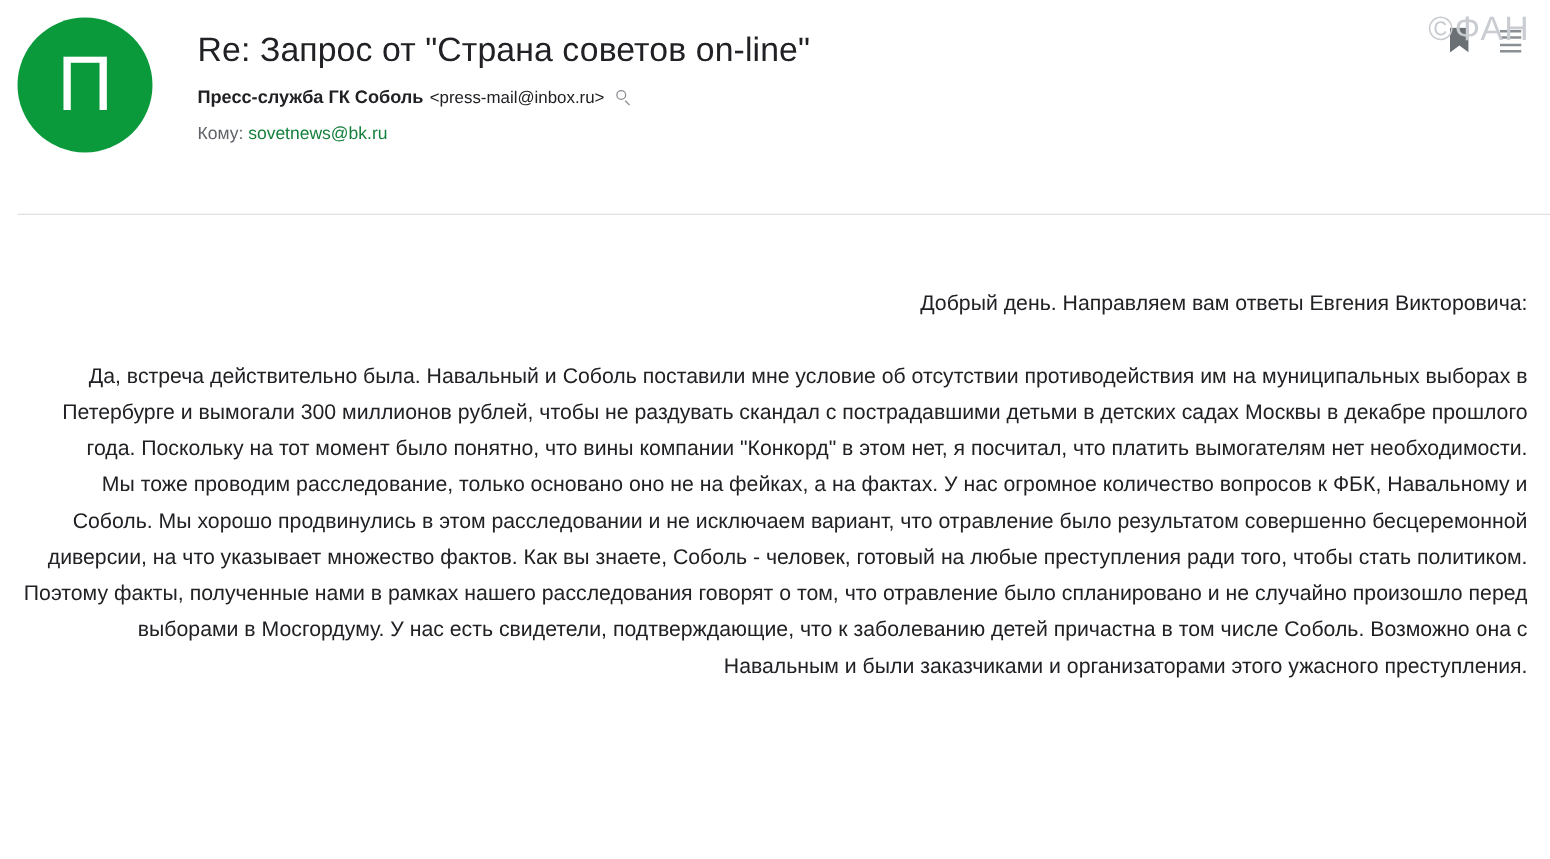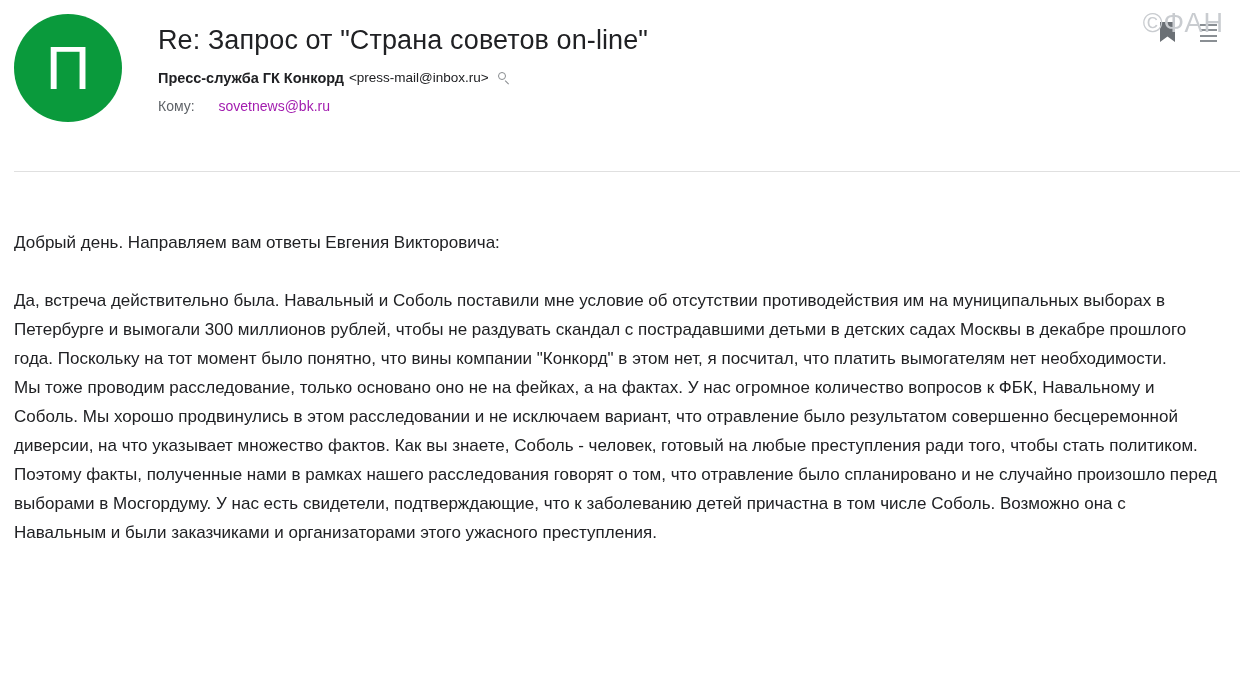--- a/index.html
+++ b/index.html
@@ -99,21 +99,21 @@
     transform-origin: left center;
   }
   .recipient-row {
     margin-top: 10px;
     font-size: 14px;
     line-height: 18px;
     color: #5f6368;
     white-space: nowrap;
   }
   .recipient-row .to-label { color: #5f6368; }
-  .recipient-row .to-addr { color: #a21caf; margin-left: 20px; }
+  .recipient-row .to-addr { color: #15803d; }
 
   
   .header-icons {
     position: absolute;
     right: 18px;
     top: 22px;
     display: flex;
     align-items: flex-start;
     gap: 18px;
   }
@@ -174,39 +174,40 @@
     left: 14px;
     right: 18px;
     top: 228px;
     font-size: 17px;
     line-height: 29px;
     color: #202124;
     font-family: "Liberation Sans", sans-serif;
   }
   .mail-body p {
     margin: 0;
+    text-align: right;
   }
   .para-gap {
     height: 29px;
   }
 </style>
 </head>
 <body>
 
 <div class="mail-header">
 
   <div class="avatar">
     <span>П</span>
   </div>
 
   <div class="header-text">
     <div class="subject">Re: Запрос от "Страна советов on-line"</div>
 
     <div class="sender-row">
-      <span class="sender-name">Пресс-служба ГК Конкорд</span>
+      <span class="sender-name">Пресс-служба ГК Соболь</span>
       <span class="sender-email">&lt;press-mail@inbox.ru&gt;</span>
       <span class="search-glyph"></span>
     </div>
 
     <div class="recipient-row">
       <span class="to-label"></span><span>Кому:</span>
       <span class="to-addr">sovetnews@bk.ru</span>
     </div>
   </div>
 

